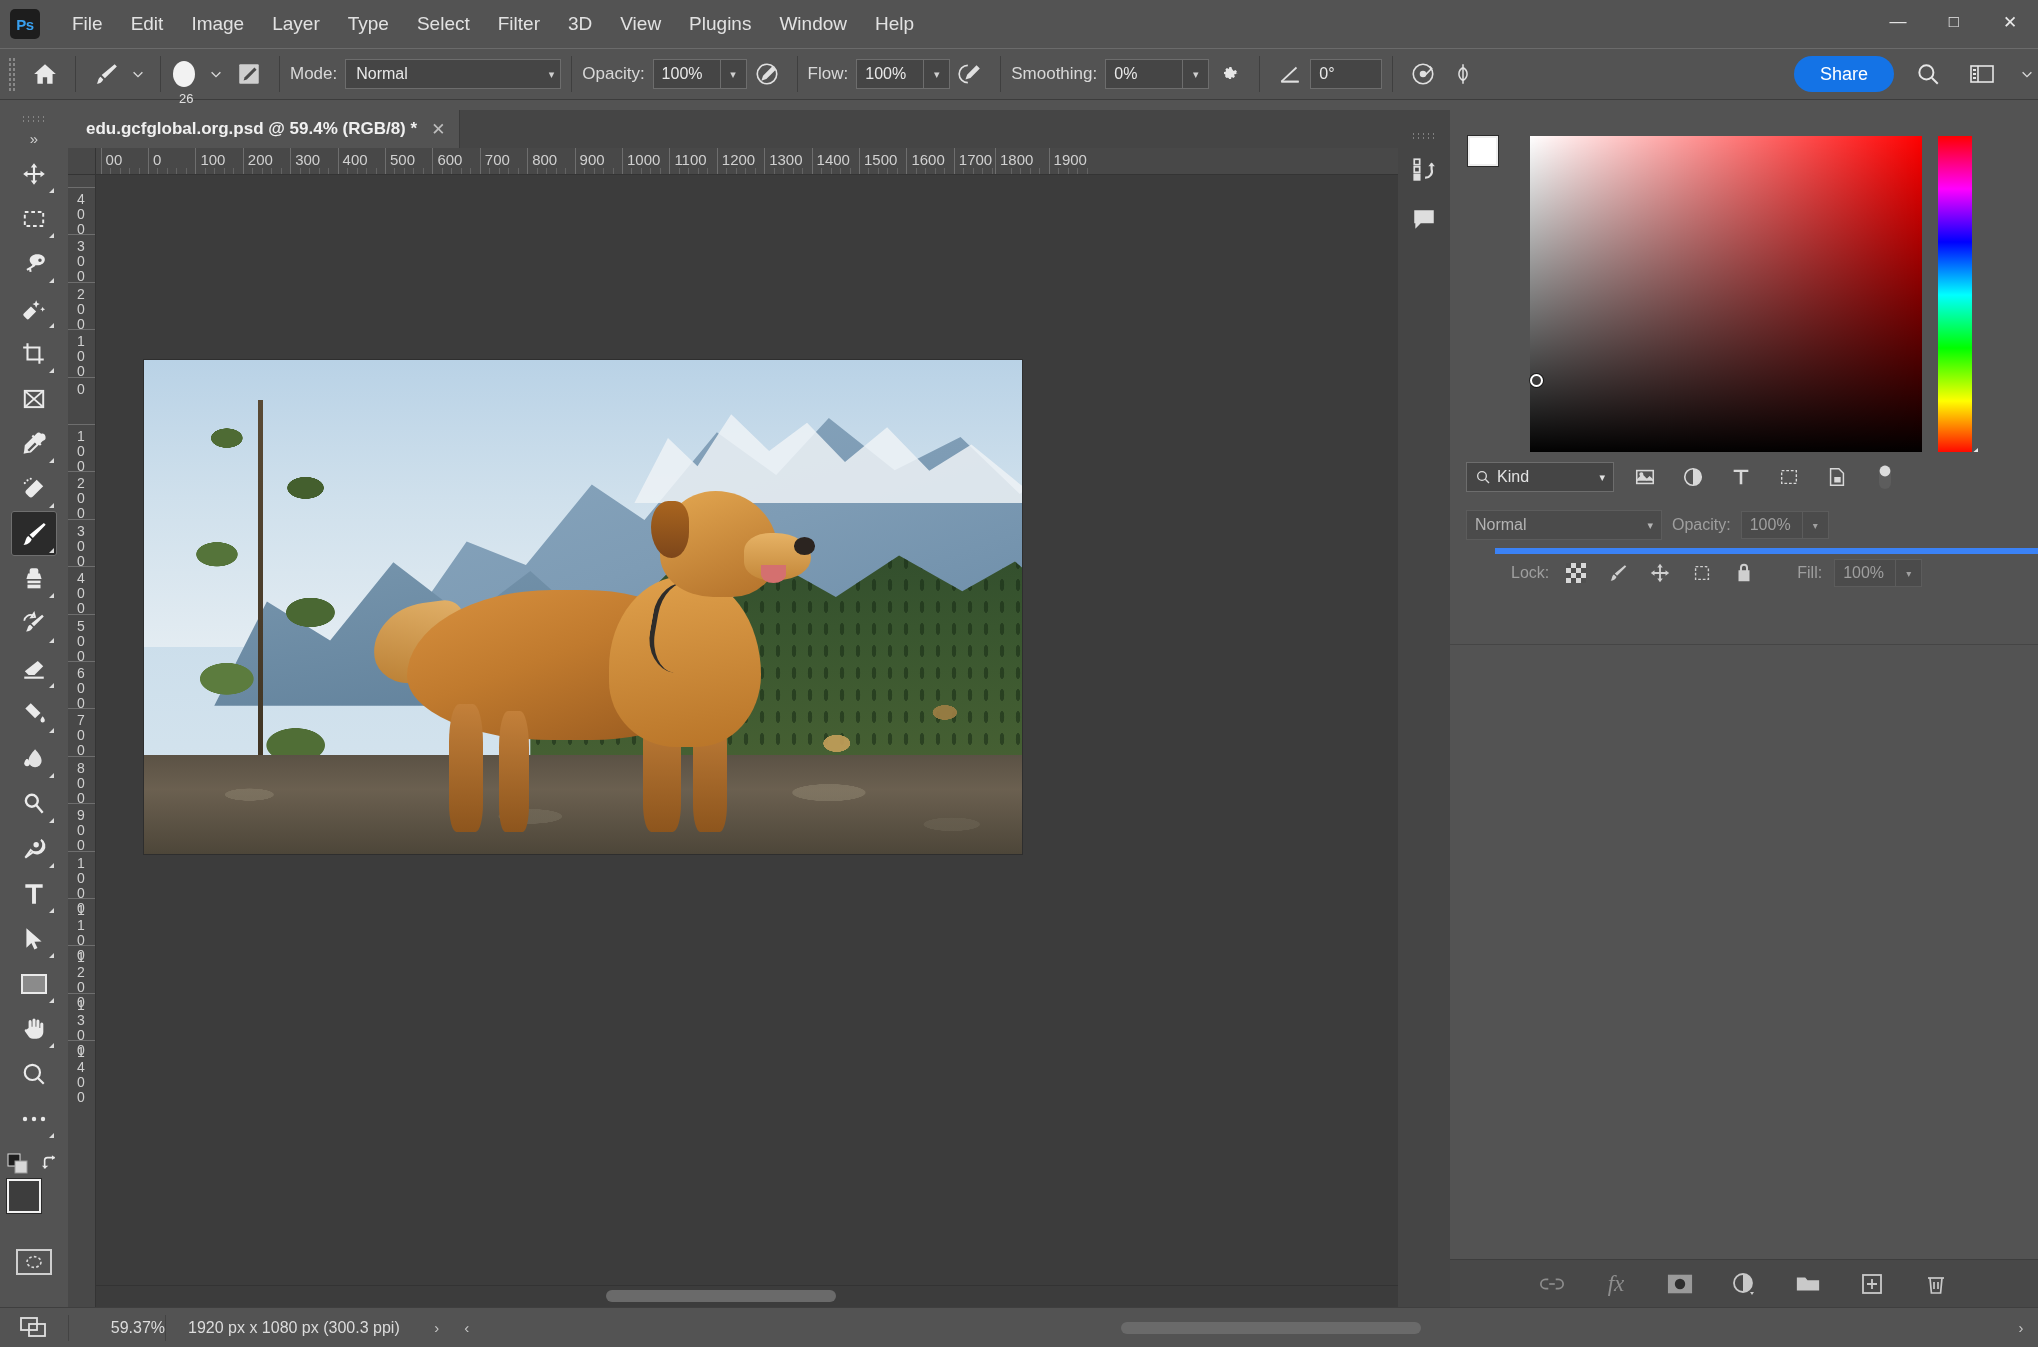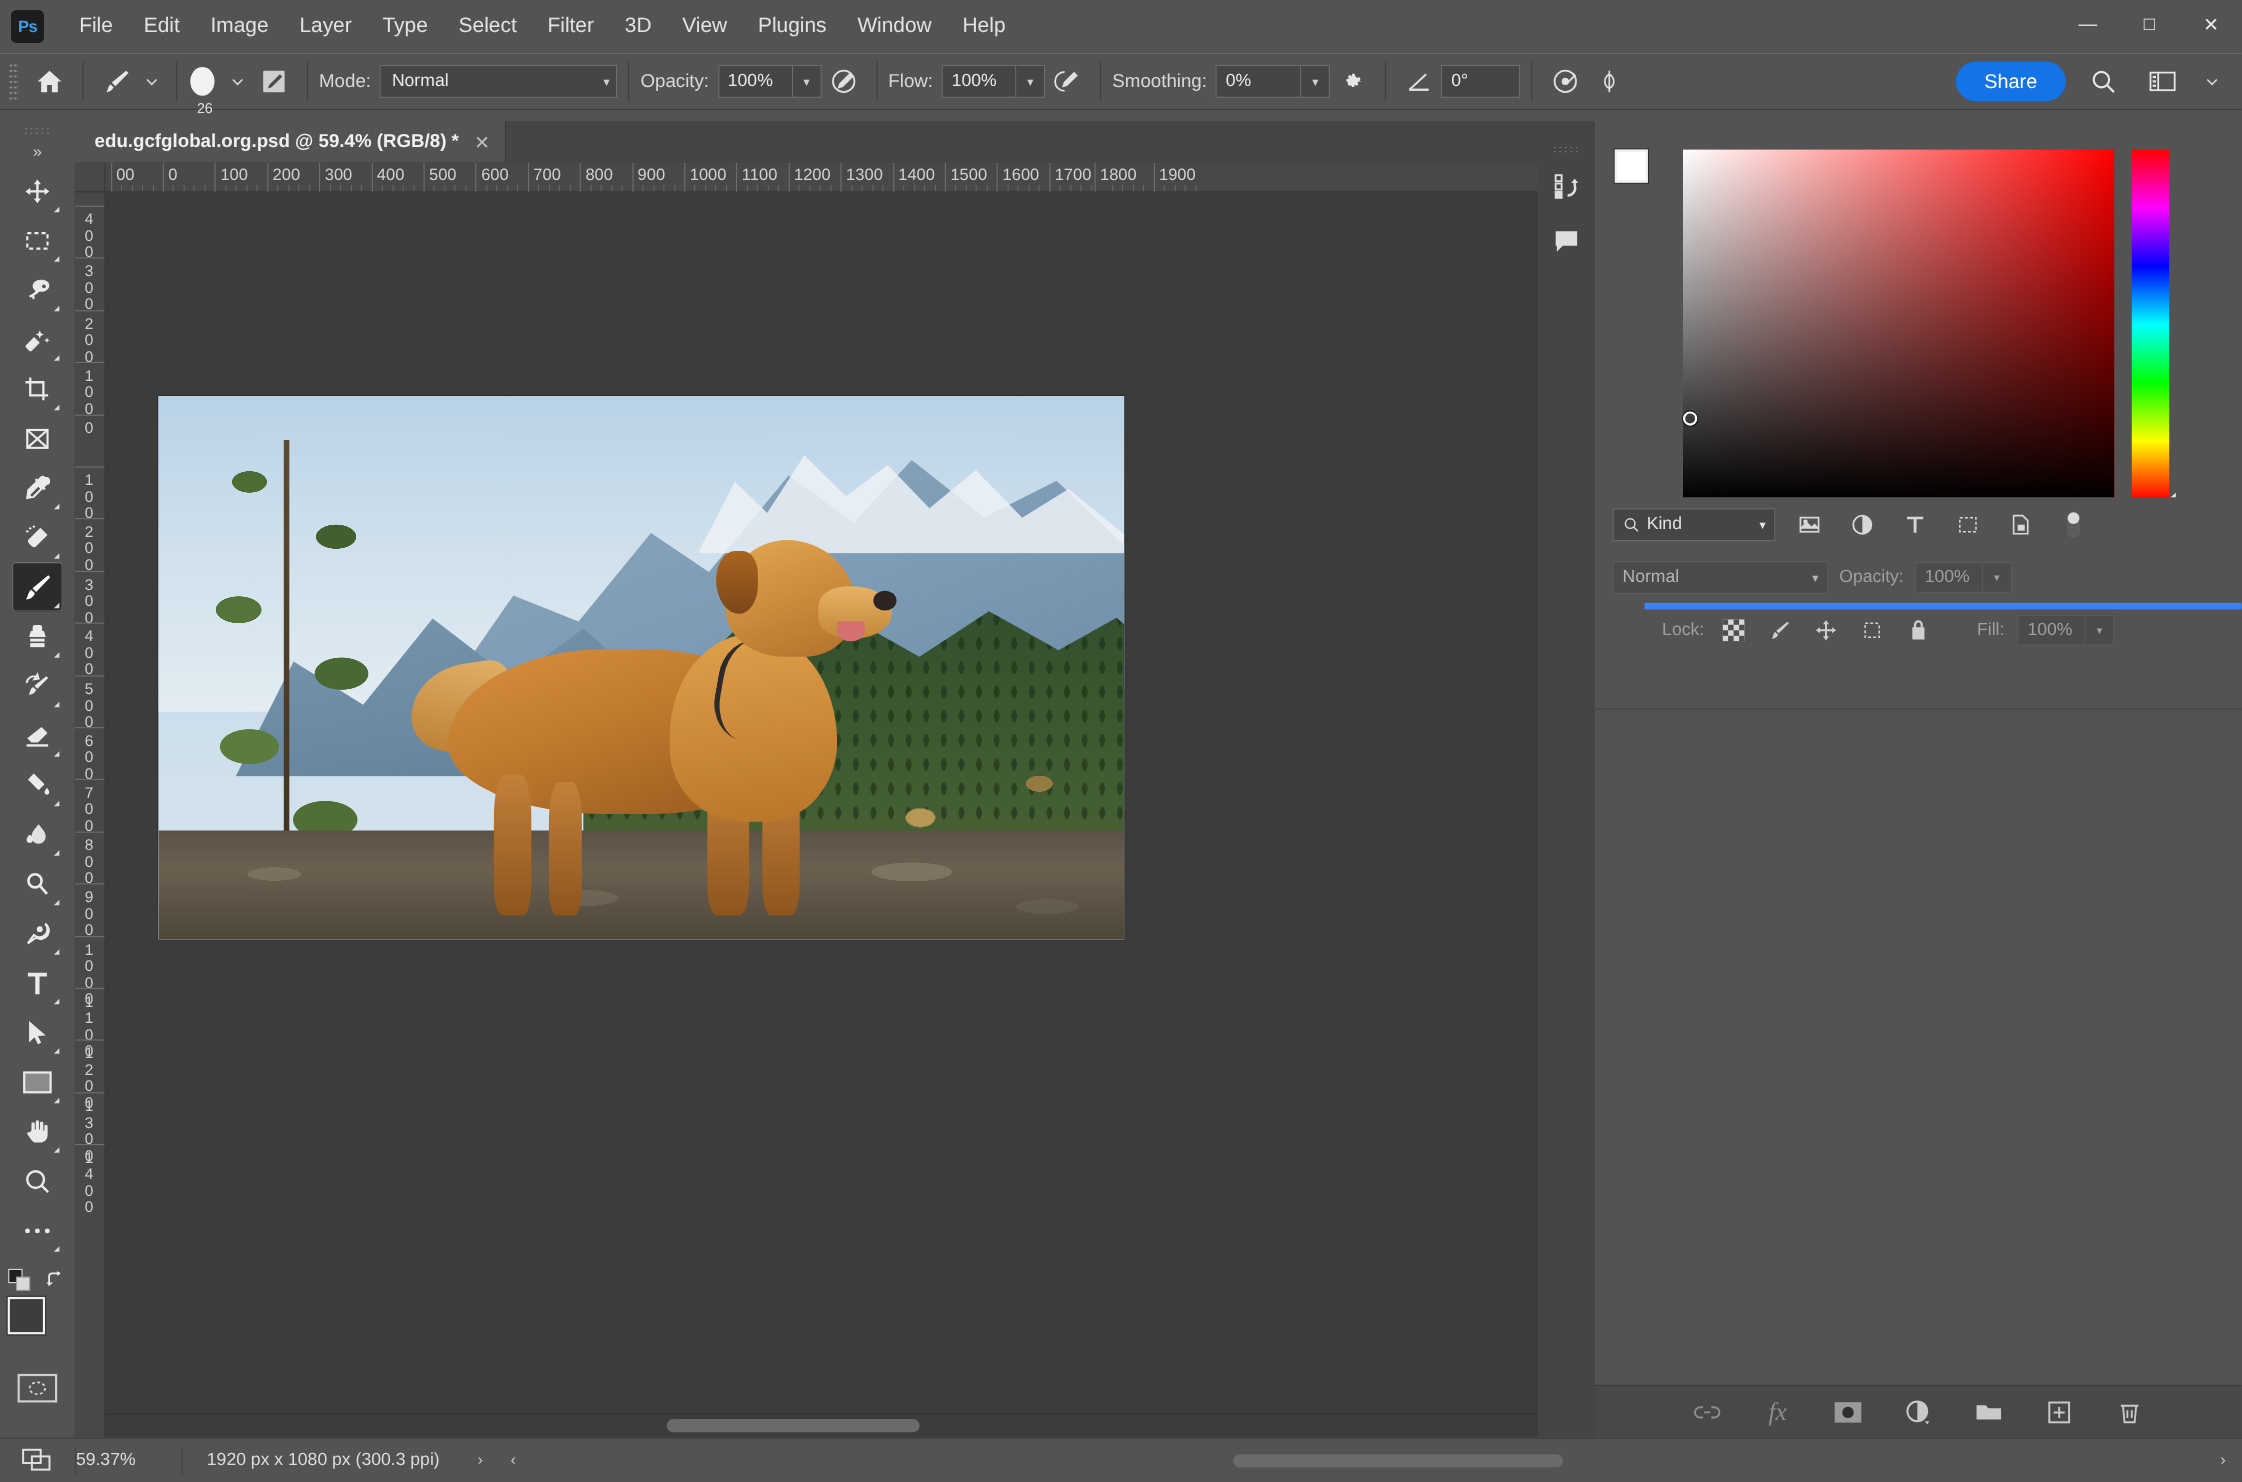--- a/index.html
+++ b/index.html
@@ -396,21 +396,21 @@
     display:flex; align-items:center; justify-content:center; gap: 30px; border-top:1px solid #3d3d3d;
   }
   .lf-ico { width:34px; height:34px; display:flex; align-items:center; justify-content:center; color:#c9c9c9;}
   .lf-ico.dim { color:#8e8e8e; }
 
   
   .statusbar {
     position: absolute; bottom: 0; left: 0; width: 2038px; height: 40px;
     background: #535353; display: flex; align-items: center; border-top:1px solid #3f3f3f;
   }
-  .sb-zoom { width: 96px; text-align:left; font-size:16px; color:#dcdcdc; }
+  .sb-zoom { width: 96px; text-align:right; font-size:16px; color:#dcdcdc; }
   .sb-sep { width:1px; height: 26px; background:#434343; }
   .sb-doc { padding: 0 22px; font-size:16px; color:#dcdcdc; white-space:nowrap;}
   .sb-arrow { width: 30px; text-align:center; font-size:15px; color:#c8c8c8; }
   .sb-scroll { flex:1; height: 16px; position:relative; }
   .sb-scroll .thumb { position:absolute; top:2px; height:12px; left:42%; width:300px; background:#6a6a6a; border-radius:6px;}
   .sb-right-arrow { width: 34px; text-align:center; font-size:15px; color:#c8c8c8;}
   .corner-tool { width: 68px; display:flex; align-items:center; justify-content:center; color:#e0e0e0;}
   svg { display:block; }
 </style>
 </head>
@@ -542,21 +542,21 @@
           <circle cx="12" cy="12" r="3" fill="#e0e0e0" stroke="none"></circle>
         <path d="M18 5 L20 7 L13 14"></path>
       </svg>
     </div>
     <div class="ob-icon">
       <svg width="26" height="26" viewBox="0 0 24 24" fill="none" stroke="#e0e0e0" stroke-width="1.4">
         <path d="M12 3 V21 M12 6 C7 9 7 15 12 18 M12 6 C17 9 17 15 12 18"></path>
       </svg>
     </div>
 
-    <div style="margin-left:auto;display:flex;align-items:center;gap:14px;padding-right:16px;">
+    <div style="margin-left:auto;display:flex;align-items:center;gap:14px;padding-right:0;">
       <div class="share-btn">Share</div>
       <div class="ob-icon">
         <svg width="26" height="26" viewBox="0 0 24 24" fill="none" stroke="#e6e6e6" stroke-width="1.8">
           <circle cx="10.5" cy="10.5" r="6.5"></circle>
             <path d="M15.5 15.5 L21 21"></path>
         </svg>
       </div>
       <div class="ob-icon">
         <svg width="26" height="22" viewBox="0 0 26 22" fill="none" stroke="#e6e6e6" stroke-width="1.6">
           <rect x="2" y="3" width="22" height="16"></rect>

